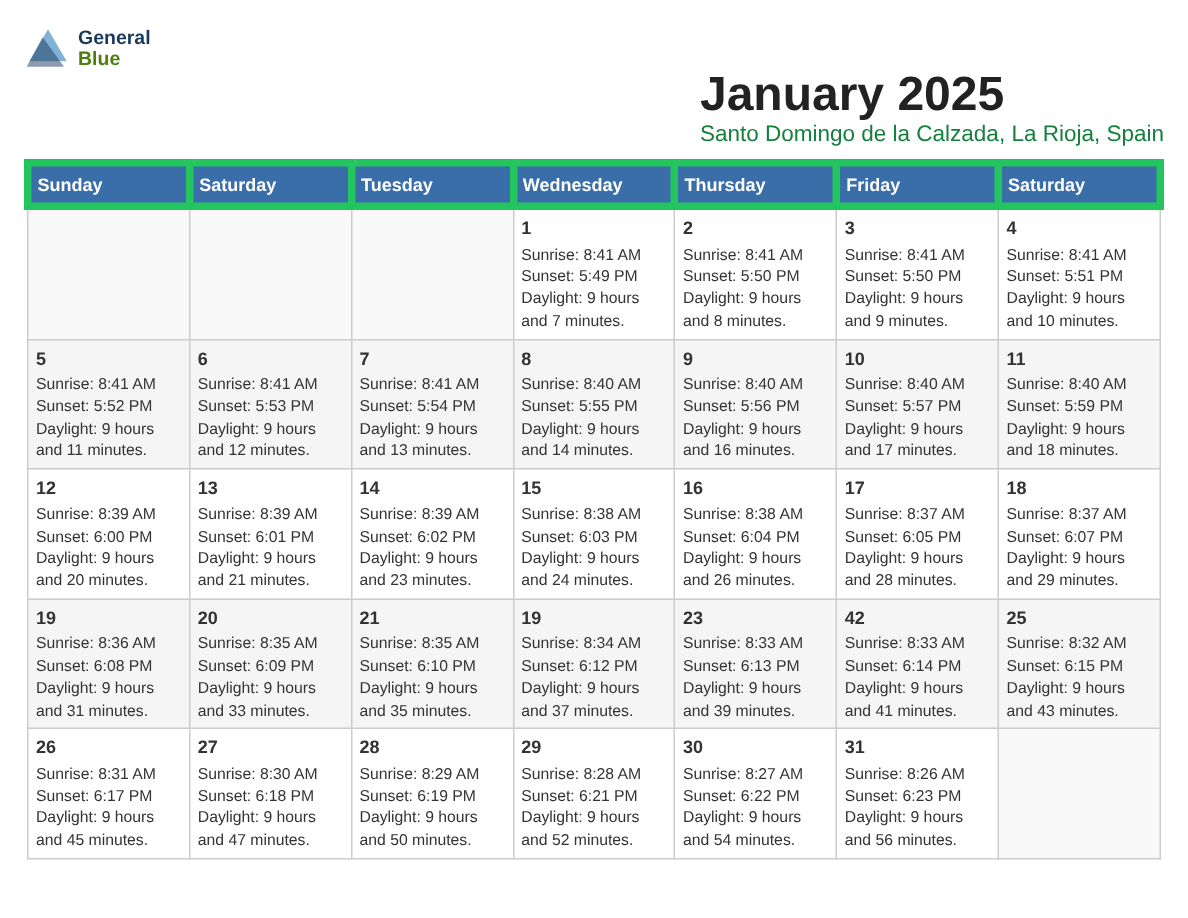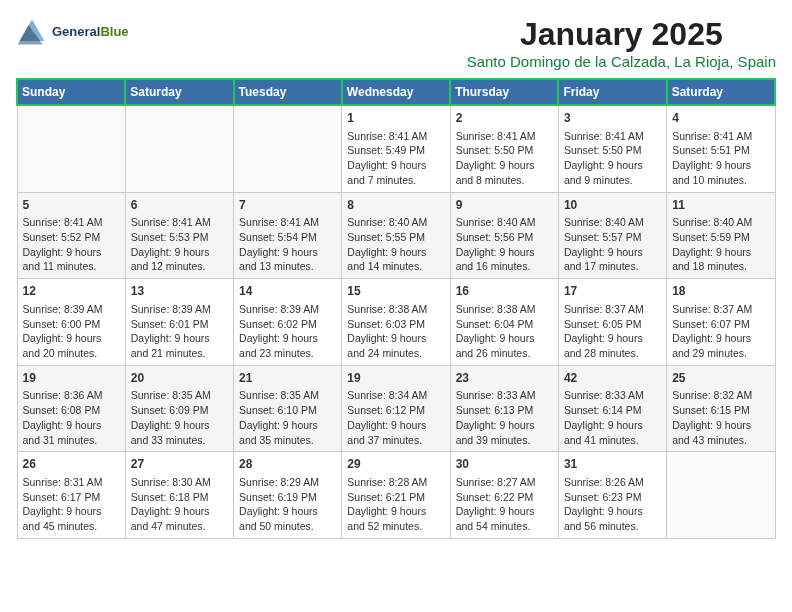--- a/index.html
+++ b/index.html
@@ -16,34 +16,35 @@
       justify-content: space-between;
       margin-bottom: 8px;
     }
     .logo {
       display: flex;
       align-items: center;
       gap: 4px;
     }
     .logo-text {
       display: flex;
-      flex-direction: row;
+      flex-direction: column;
       font-size: 13px;
       font-weight: bold;
       color: #1a3a5c;
       line-height: 1.1;
     }
     .logo-text span:first-child { color: #1a3a5c; }
     .logo-text span:last-child { color: #4d7c0f; }
     .logo-icon {
       width: 32px;
       height: 32px;
     }
     .title-area {
-      text-align: center;
+      text-align: left;
+      margin-top: 28px;
     }
     .month-title {
       font-size: 32px;
       font-weight: bold;
       color: #222;
     }
     .location-title {
       font-size: 15px;
       color: #15803d;
     }
@@ -52,21 +53,21 @@
       border-collapse: collapse;
       font-size: 11px;
     }
     .calendar th {
       background: #3a6ea8;
       color: #fff;
       padding: 5px 4px;
       text-align: left;
       font-size: 12px;
       font-weight: bold;
-      border: 2px solid #22c55e;
+      border: 5px solid #22c55e;
     }
     .calendar td {
       border: 1px solid #ccc;
       vertical-align: top;
       padding: 4px 5px;
       width: calc(100% / 7);
       min-height: 80px;
       color: #333;
       line-height: 1.4;
     }

